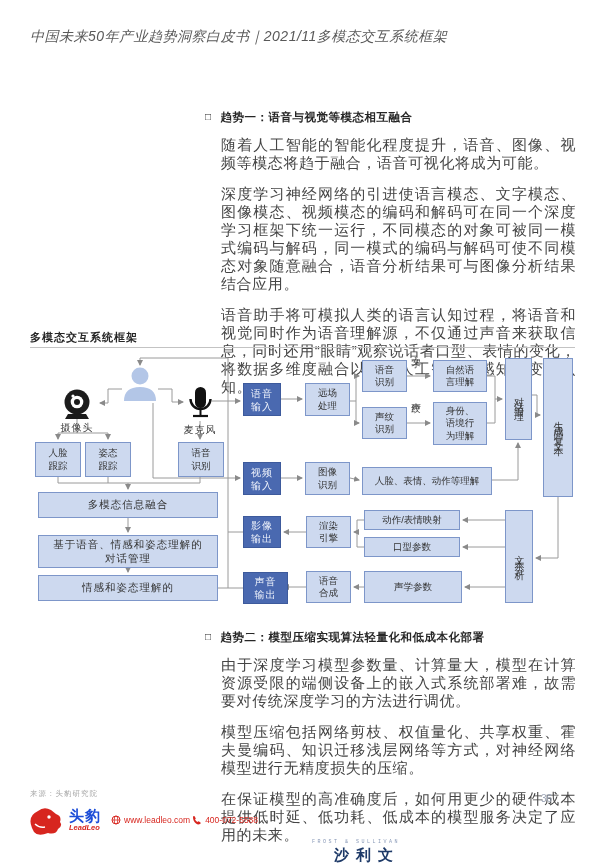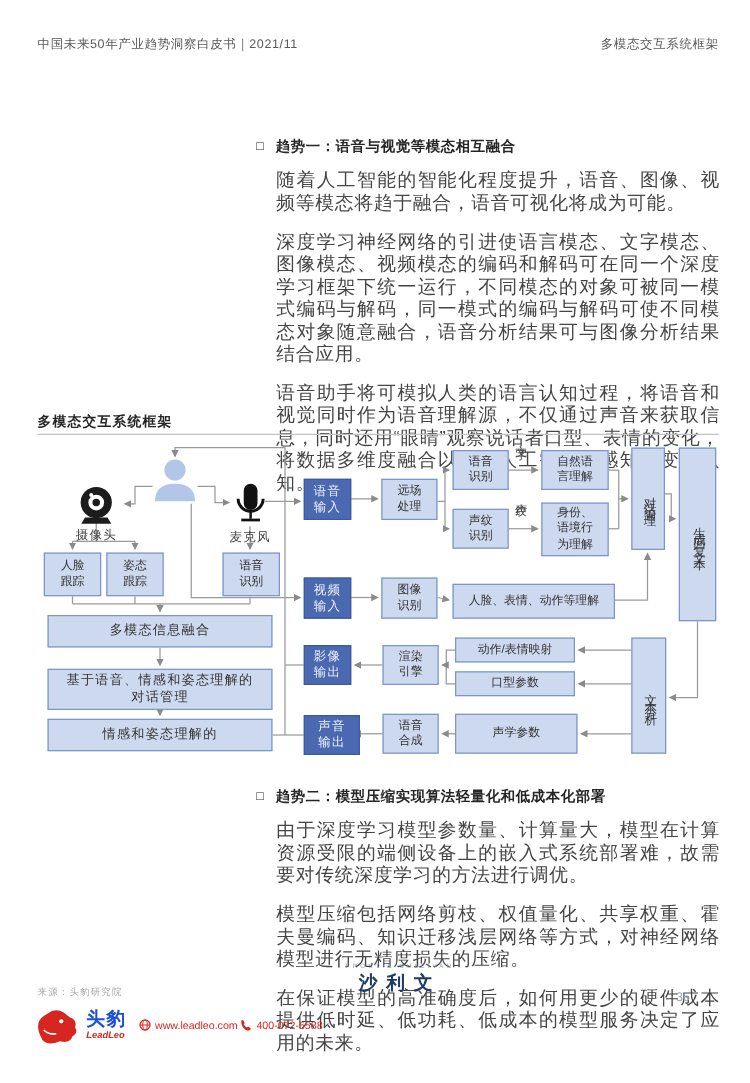--- a/index.html
+++ b/index.html
@@ -1,21 +1,21 @@
 <!DOCTYPE html>
 <html><head>
 <meta charset="utf-8">
 <style>
   html,body{margin:0;padding:0;background:#fff;}
   .page{position:relative;width:600px;height:866px;background:#ffffff;overflow:hidden;
         font-family:"Liberation Sans","DejaVu Sans",sans-serif;color:#3f3f3f;}
 
   
-  .hdr{position:absolute;top:28px;left:30px;right:25px;display:flex;justify-content:space-between;
-       font-size:10px;color:#595959;letter-spacing:.5px;}
+  .hdr{position:absolute;top:28px;left:30px;right:25px;display:flex;justify-content:flex-start;
+       font-size:14px;color:#595959;letter-spacing:.5px;font-style:italic;}
 
   
   .textcol{position:absolute;left:205px;width:371px;}
   .sec-h{display:flex;align-items:baseline;gap:9px;font-size:11.5px;font-weight:bold;color:#262626;
          letter-spacing:.5px;margin:0 0 11px 0;}
   .sec-h .sq{font-size:10px;position:relative;top:-1px;color:#262626;}
   .para{font-size:15px;line-height:18px;letter-spacing:.6px;text-align:justify;color:#454545;
         margin:0 0 13px 16px;}
 
   
@@ -33,21 +33,21 @@
   .dg-lab{position:absolute;font-size:10px;color:#404040;text-align:center;letter-spacing:1px;}
   .flow-tag{position:absolute;font-size:9.5px;color:#404040;writing-mode:vertical-rl;text-orientation:upright;letter-spacing:1px;}
 
   
   .src{position:absolute;left:30px;top:789px;font-size:7.5px;color:#a8a8a8;letter-spacing:1px;}
   .lead{position:absolute;left:25px;top:804px;display:flex;align-items:center;gap:6px;}
   .lead-name{color:#1d4ed8;font-weight:bold;font-size:15px;line-height:15px;letter-spacing:1px;}
   .lead-sub{color:#d7261f;font-size:7.5px;font-style:italic;font-weight:bold;}
   .lead-contact{display:flex;flex-direction:row;gap:2px;margin-left:4px;}
   .lead-row{display:flex;align-items:center;gap:3px;color:#d7261f;font-size:8.5px;}
-  .sull{position:absolute;left:240px;top:770px;width:160px;text-align:center;}
+  .sull{position:absolute;left:240px;top:839px;width:160px;text-align:right;font-family:Liberation Mono, monospace;}
   .sull-top{font-size:5px;letter-spacing:2.5px;color:#8a9ab8;}
   .sull-name{font-size:15px;font-weight:bold;color:#1e3a68;letter-spacing:7px;margin-top:1px;}
   .pageno{position:absolute;right:48px;top:793px;font-size:10px;color:#9aa3b5;text-align:center;}
 </style>
 </head>
 <body>
 
 <div class="page">
 
   <div class="hdr">

